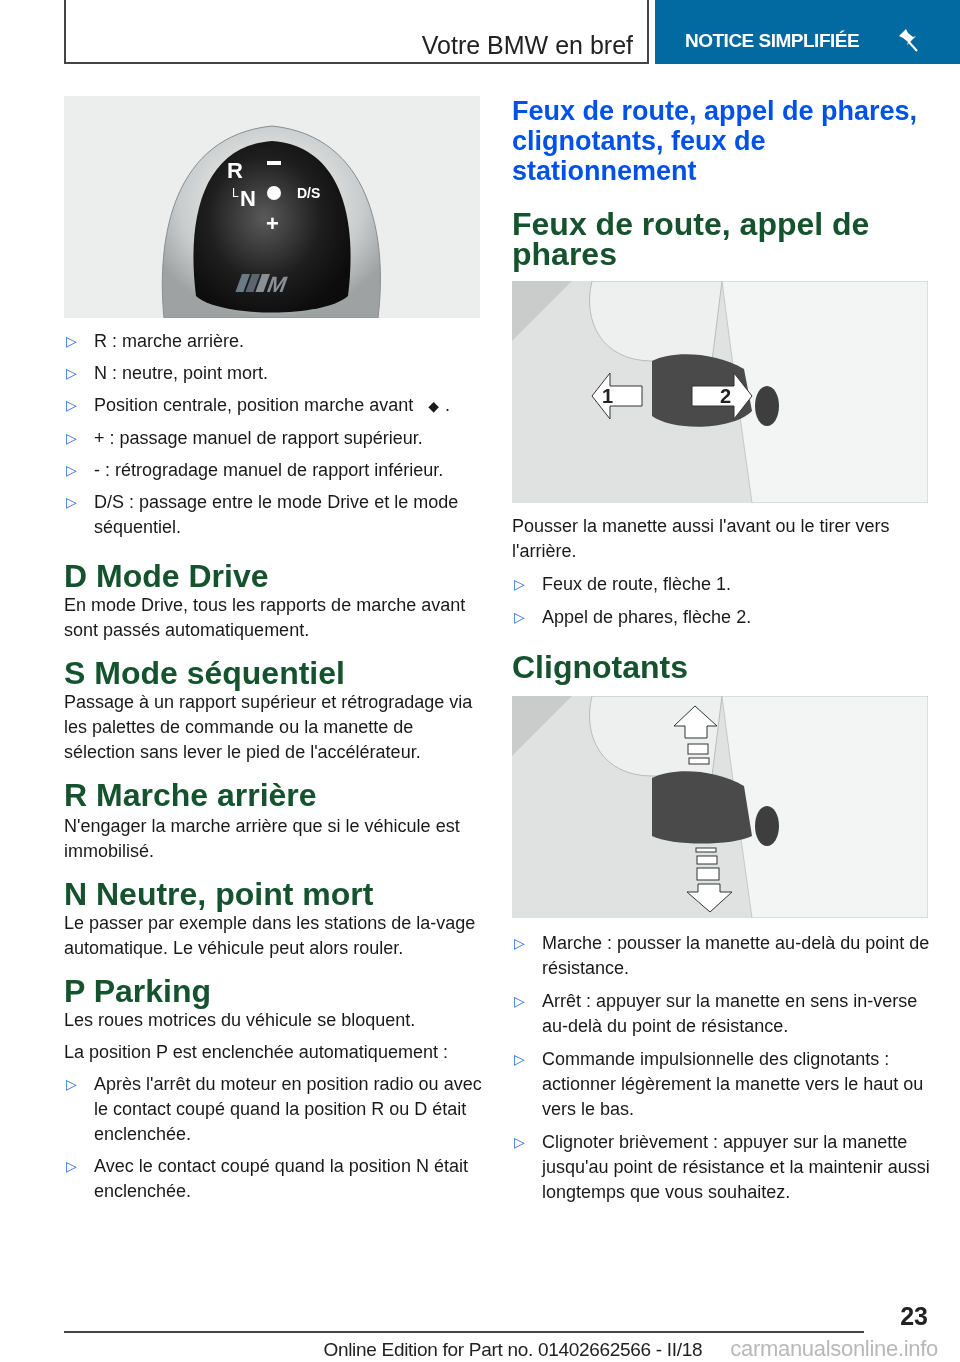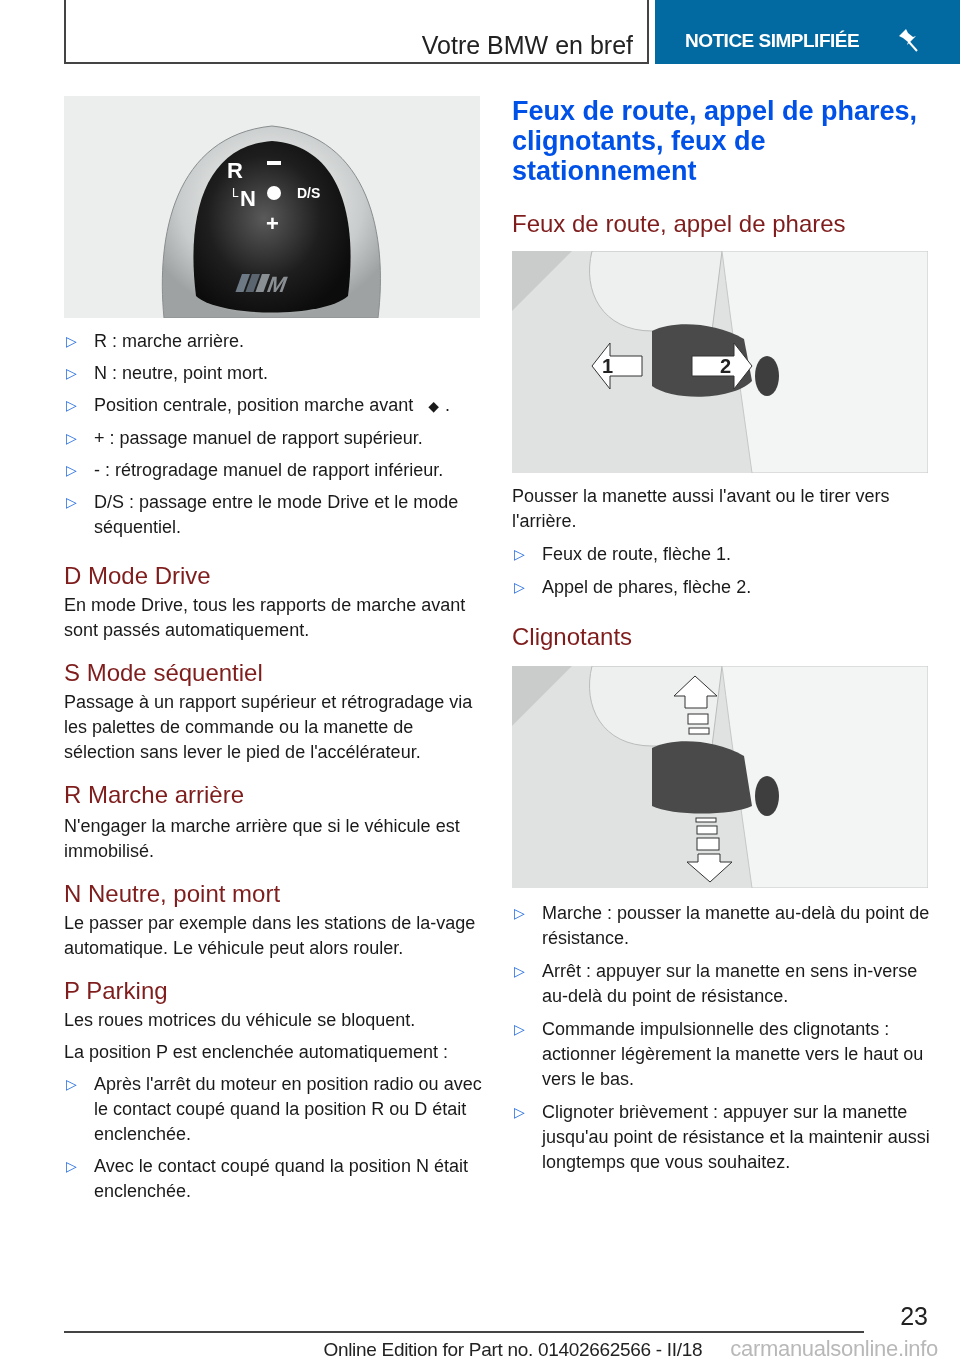--- a/index.html
+++ b/index.html
@@ -32,27 +32,27 @@
   .figure { width: 416px; height: 222px; background: #eceeed; position: relative; overflow: hidden; }
 
   .bullets { list-style: none; }
   .bullets li {
     position: relative; padding-left: 30px; font-size: 18px; line-height: 25px; color: #1a1a1a;
   }
   .bullets li .tri {
     position: absolute; left: 2px; top: 0; color: #2a6fe0; font-size: 14px;
   }
 
-  .h2 { color: #7f1d1d; font-weight: normal; font-size: 24px; line-height: 30px; }
+  .h2 { color: #14532d; font-weight: bold; font-size: 32px; line-height: 30px; }
   .h1 { color: #0051e8; font-weight: bold; font-size: 27px; line-height: 30px; }
   .para { font-size: 18px; line-height: 25px; color: #1a1a1a; }
 
   
   .footer-rule { position: absolute; left: 64px; top: 1331px; width: 800px; height: 2px; background: #444; }
-  .page-num { position: absolute; right: 32px; top: 1302px; font-size: 25px; font-weight: normal; color: #222; }
+  .page-num { position: absolute; right: 32px; top: 1302px; font-size: 25px; font-weight: bold; color: #222; }
   .footer-text { position: absolute; right: 22px; top: 1336px; font-size: 19px; color: #222; letter-spacing: -0.3px; white-space: nowrap; }
   .footer-text .wm { color: #b8b8b8; font-size: 22px; padding-left: 28px; }
 </style>
 </head>
 <body>
 
 <div class="hdr-left">
   <span class="hdr-left-label">Votre BMW en bref</span>
 </div>
 <div class="hdr-right">

